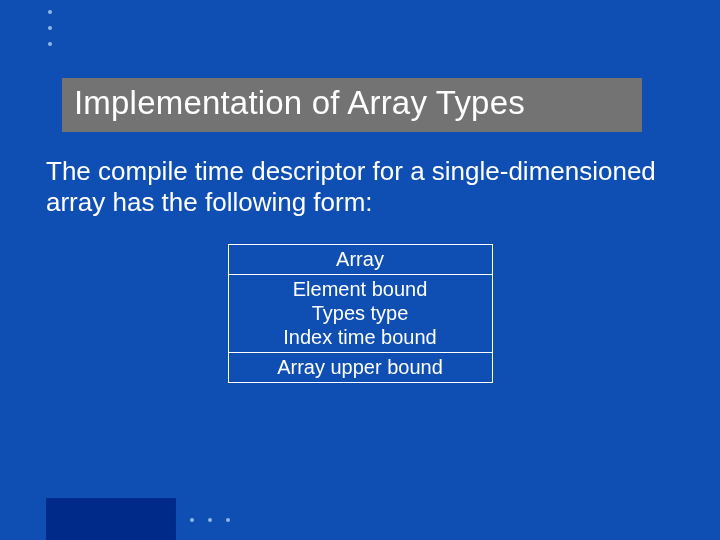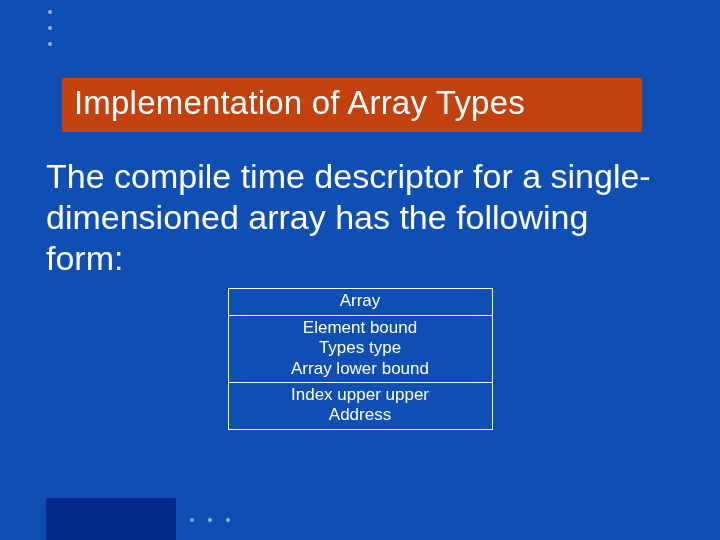--- a/index.html
+++ b/index.html
@@ -20,41 +20,41 @@
   }
   .bullet-deco .dot {
     width: 4px;
     height: 4px;
     border-radius: 50%;
     background: #8fb7e8;
   }
   .title-wrap {
     margin: 78px 0 0 62px;
     width: 580px;
-    background: #c2410c;
+    background: #737373;
     padding: 6px 12px 10px 12px;
   }
   .title-wrap .title {
     font-size: 33px;
     font-weight: 400;
     color: #ffffff;
     letter-spacing: 0.2px;
   }
   .body-text {
     margin: 24px 46px 0 46px;
-    font-size: 34px;
+    font-size: 26px;
     line-height: 1.2;
     color: #ffffff;
     font-weight: 400;
   }
   .table {
-    margin: 10px auto 0 auto;
+    margin: 26px auto 0 auto;
     width: 265px;
     color: #ffffff;
-    font-size: 17px;
+    font-size: 20px;
     text-align: center;
   }
   .cell {
     border: 1px solid #ffffff;
     padding: 2px 0 3px 0;
     line-height: 1.2;
   }
   .cell + .cell { margin-top: -1px; }
   .footer-deco {
     position: absolute;
@@ -100,25 +100,24 @@
 
 <div class="body-text">The compile time descriptor for a single-dimensioned array has the following form:</div>
 
 <div class="table">
   <div class="cell">
     <div>Array</div>
   </div>
   <div class="cell">
     <div>Element bound</div>
     <div>Types type</div>
-    <div>Array lower bound</div>
+    <div>Index time bound</div>
   </div>
   <div class="cell">
-    <div>Index upper upper</div>
-    <div>Address</div>
+    <div>Array upper bound</div>
   </div>
 </div>
 
 <div class="footer-deco">
   <div class="footer-block"></div>
   <div class="footer-dots">
     <div class="dot"></div>
     <div class="dot"></div>
     <div class="dot"></div>
   </div>

